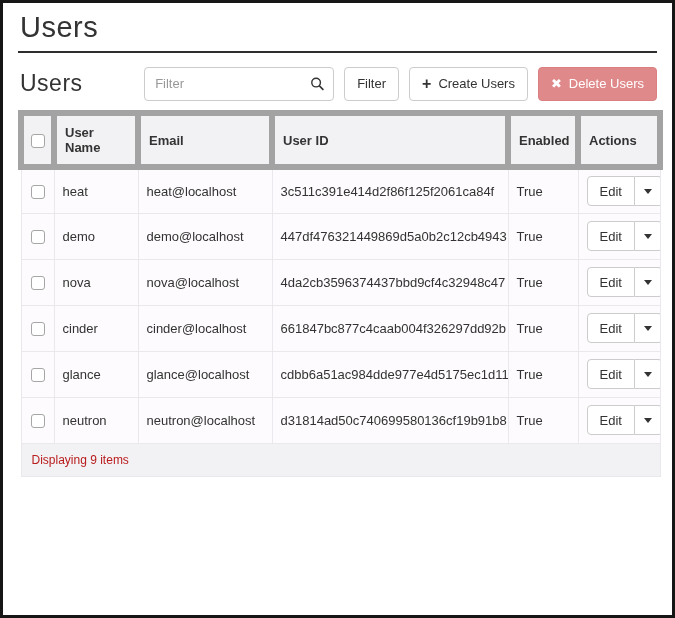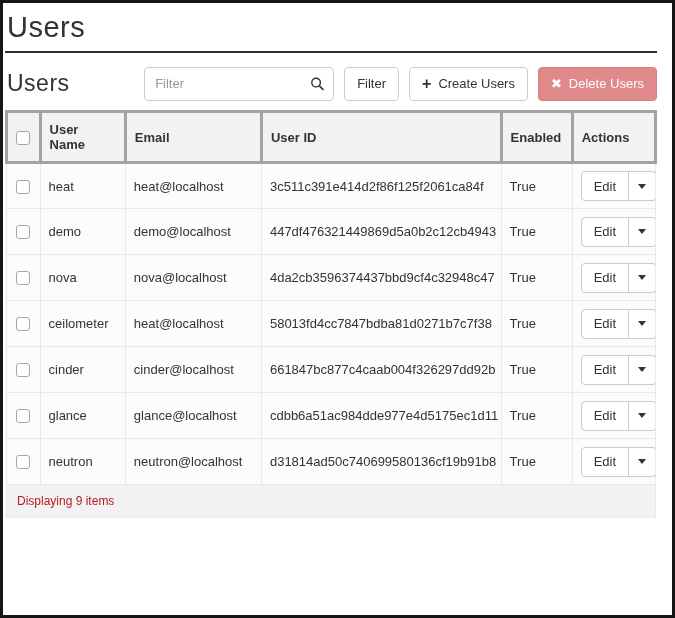--- a/index.html
+++ b/index.html
@@ -5,21 +5,21 @@
   * { box-sizing: border-box; }
   html, body { margin:0; padding:0; }
   body {
     width: 675px; height: 618px;
     border: 3px solid #161616;
     background: #fff;
     font-family: "Liberation Sans", sans-serif;
     color: #333;
     overflow: hidden;
   }
-  .content { padding: 6px 15px 0 2px; }
+  .content { padding: 6px 15px 0 15px; }
 
   h1.page-title {
     font-size: 29px; font-weight: 300; letter-spacing: .5px;
     margin: 2px 0 7px 2px; color: #333;
   }
   .top-rule { height: 2px; background: #2e2e2e; border: 0; margin: 0 0 13px 0; }
 
   .toolbar { display: flex; align-items: center; margin-bottom: 9px; height: 35px; }
   h2.section-title { font-size: 23px; font-weight: 300; letter-spacing:.5px; margin: 0 0 0 2px; }
 
@@ -41,21 +41,21 @@
   .btn .plus { font-weight: 700; font-size: 16px; line-height: 1; }
   .btn-danger { background: #e0898b; border-color: #db8082; color: #fff; }
   .btn-danger .x-glyph { font-size: 13px; line-height: 1; }
 
   table.users {
     width: 100%; border-collapse: collapse; table-layout: fixed;
     border: 1px solid #d6d5d9; font-size: 13px;
   }
   .users th {
     background: #f2f1f4; font-weight: 700; text-align: left;
-    padding: 9px 8px; border: 3px solid #a3a3a3; color: #333; vertical-align: middle;
+    padding: 9px 8px; border: 6px solid #a3a3a3; color: #333; vertical-align: middle;
   }
   .users td {
     background: #fdfbfd; height: 46px; padding: 0 8px;
     border: 1px solid #eae8ec; vertical-align: middle; color: #333;
     overflow: hidden; white-space: nowrap;
   }
   .users .col-check { text-align: center; padding: 0 4px; }
   .cb {
     appearance: none; -webkit-appearance: none;
     width: 14px; height: 14px; border: 1px solid #a6a6a6; border-radius: 3px;
@@ -169,33 +169,20 @@
           <td>True</td>
           <td><span class="btn-group">
               <button class="btn-sm">Edit</button>
               <button class="btn-sm caret-btn">
                 <span class="caret"></span>
               </button>
             </span></td>
         </tr>
         <tr>
           <td class="col-check"><input type="checkbox" class="cb" style=""></td>
-          <td>ceilometer</td>
-          <td>heat@localhost</td>
-          <td>58013fd4cc7847bdba81d0271b7c7f38</td>
-          <td>True</td>
-          <td><span class="btn-group">
-              <button class="btn-sm">Edit</button>
-              <button class="btn-sm caret-btn">
-                <span class="caret"></span>
-              </button>
-            </span></td>
-        </tr>
-        <tr>
-          <td class="col-check"><input type="checkbox" class="cb" style=""></td>
           <td>cinder</td>
           <td>cinder@localhost</td>
           <td>661847bc877c4caab004f326297dd92b</td>
           <td>True</td>
           <td><span class="btn-group">
               <button class="btn-sm">Edit</button>
               <button class="btn-sm caret-btn">
                 <span class="caret"></span>
               </button>
             </span></td>

